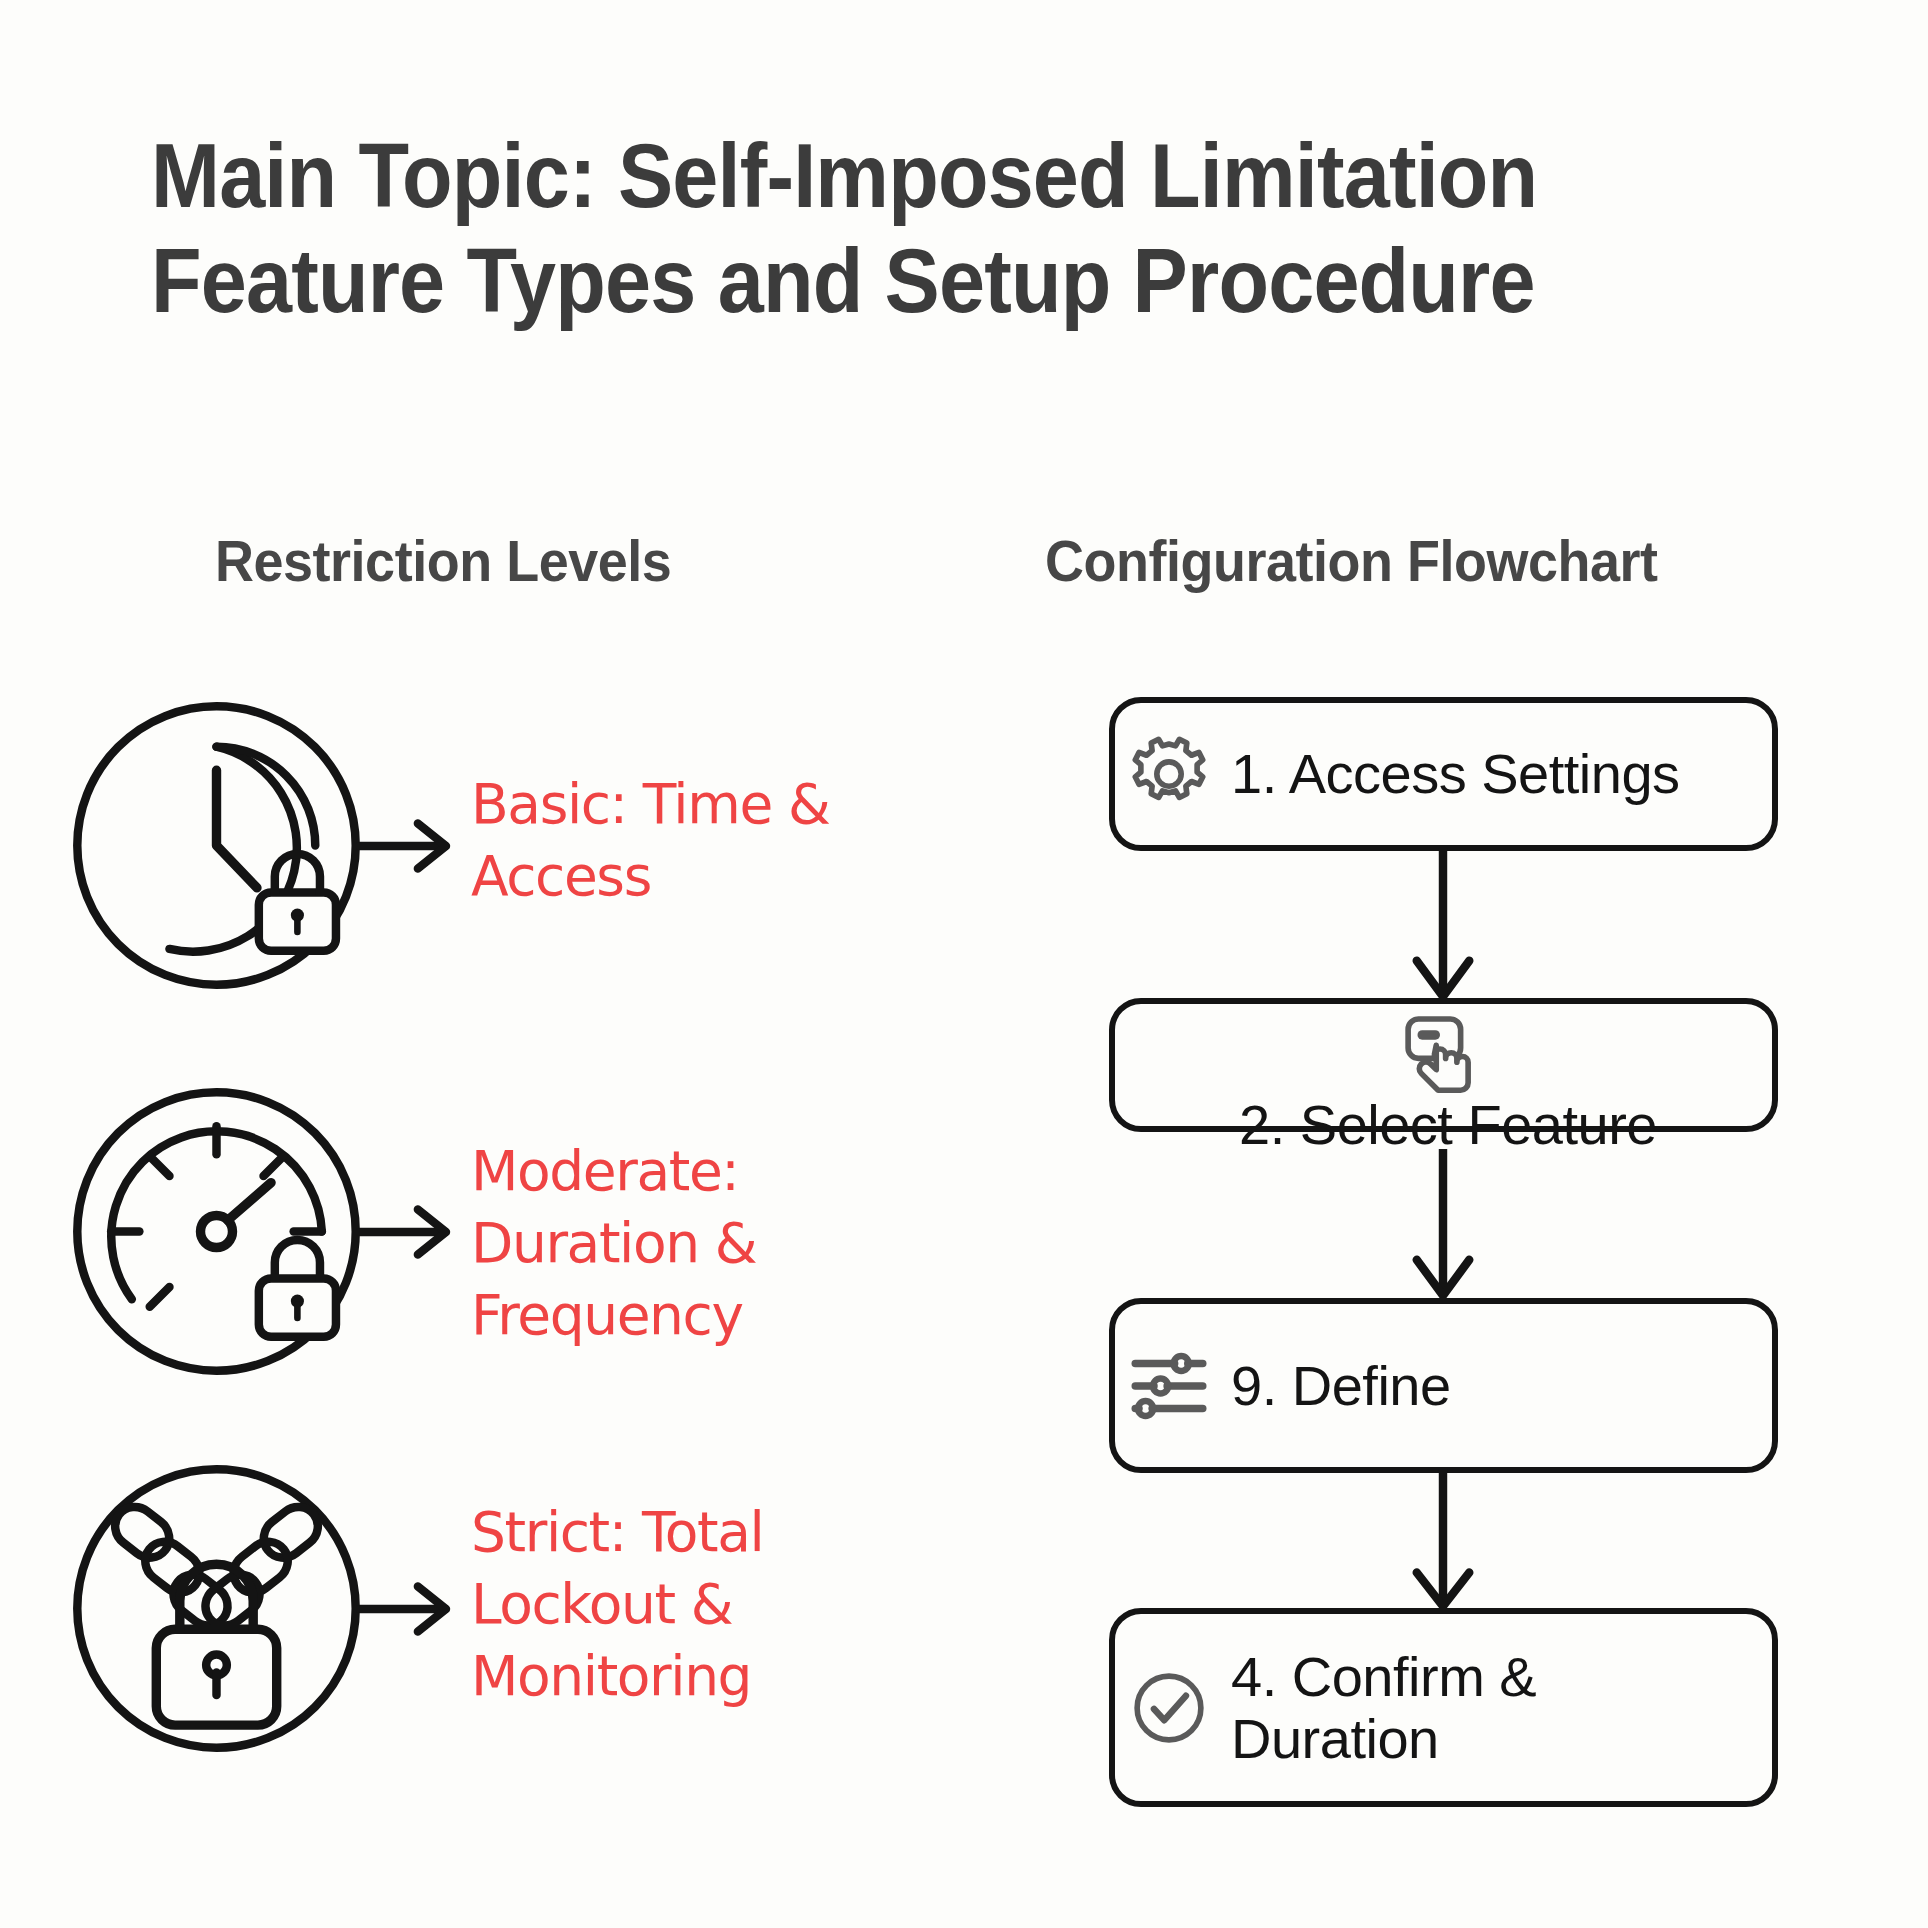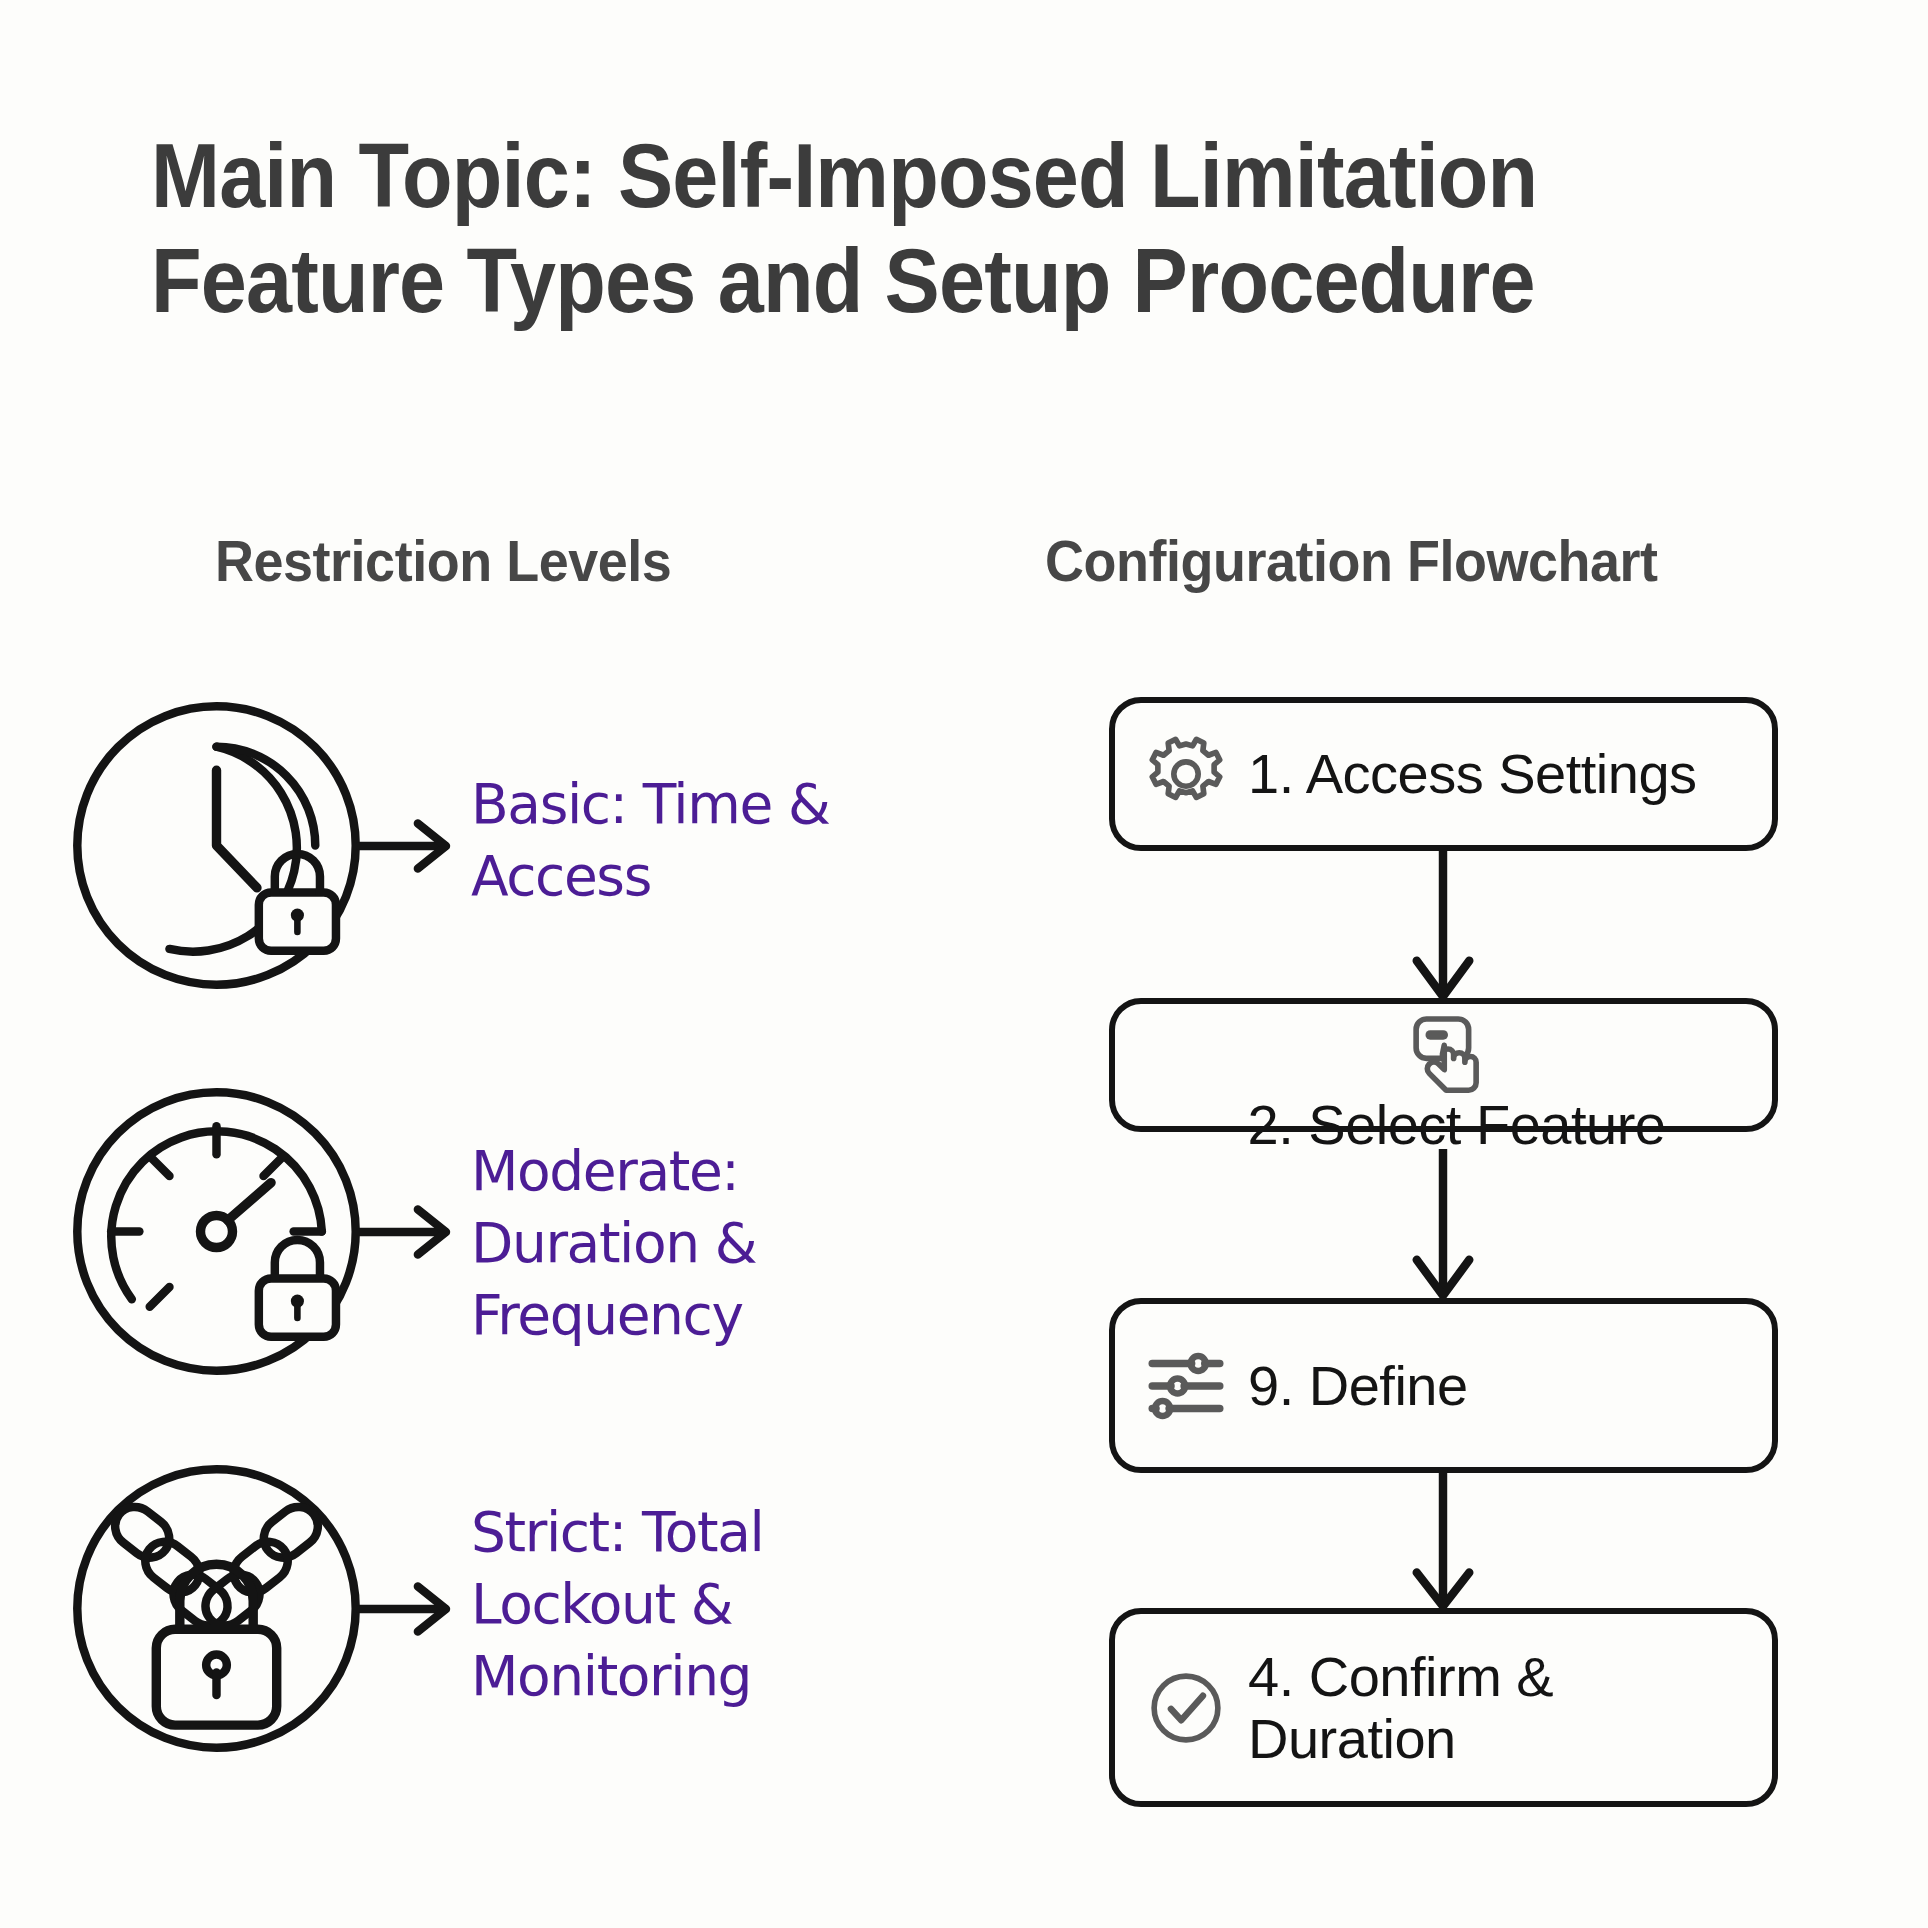--- a/index.html
+++ b/index.html
@@ -80,21 +80,21 @@
     top: 104px;
     width: 105px;
     height: 94px;
   }
   .level-text {
     position: absolute;
     left: 405px;
     width: 443px;
     font-size: 55px;
     line-height: 72px;
-    color: #4c1d95;
+    color: #ef4444;
     font-family: "DejaVu Sans", sans-serif;
     letter-spacing: -1.4px;
   }
   #level-text-0 { top: 73px; }
   #level-text-1 { top: 54px; }
   #level-text-2 { top: 38px; }
 
   
   #flowchart {
     position: absolute;
@@ -106,21 +106,21 @@
   .flow-box {
     position: absolute;
     left: 0;
     width: 669px;
     border: 6.6px solid #141414;
     border-radius: 32px;
     background: #fdfdfb;
     box-sizing: border-box;
     display: flex;
     align-items: center;
-    padding-left: 26px;
+    padding-left: 9px;
   }
   #flow-box-0 { top: 0px;    height: 154px; }
   #flow-box-1 { top: 301px;  height: 134px; flex-direction: column; }
   #flow-box-2 { top: 601px;  height: 175px; }
   #flow-box-3 { top: 911px;  height: 199px; }
 
   .flow-icon {
     width: 90px;
     height: 90px;
     flex: 0 0 90px;

